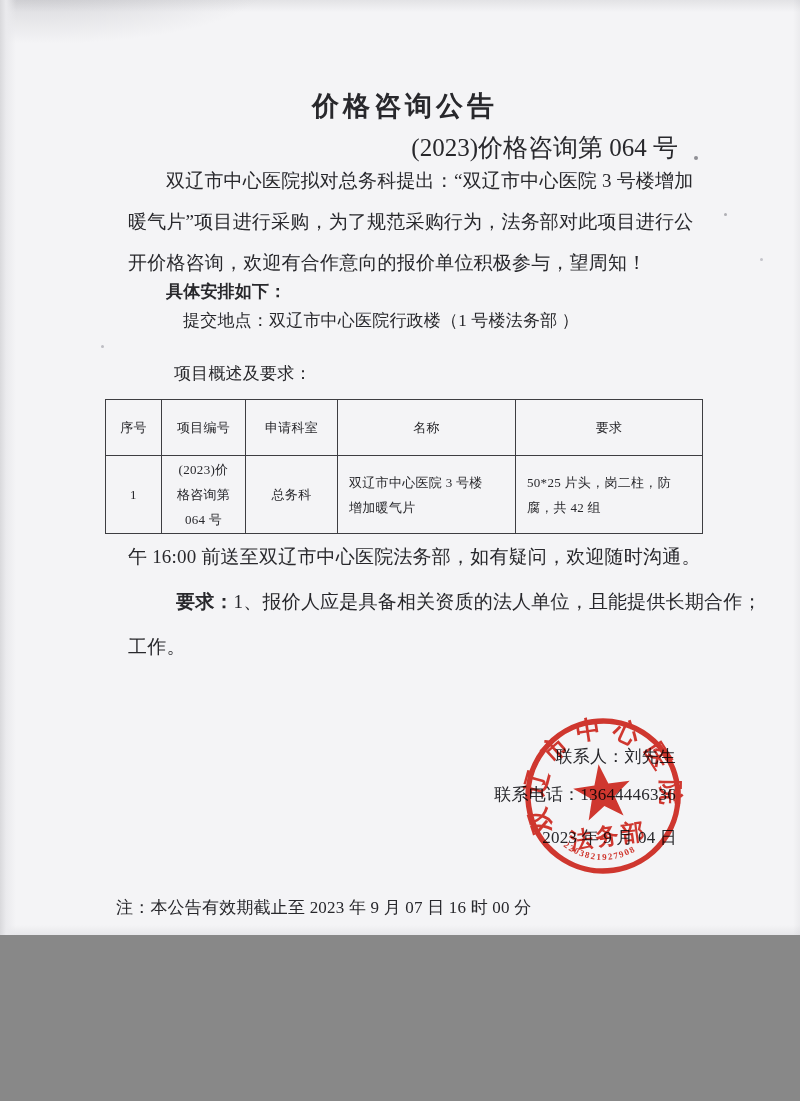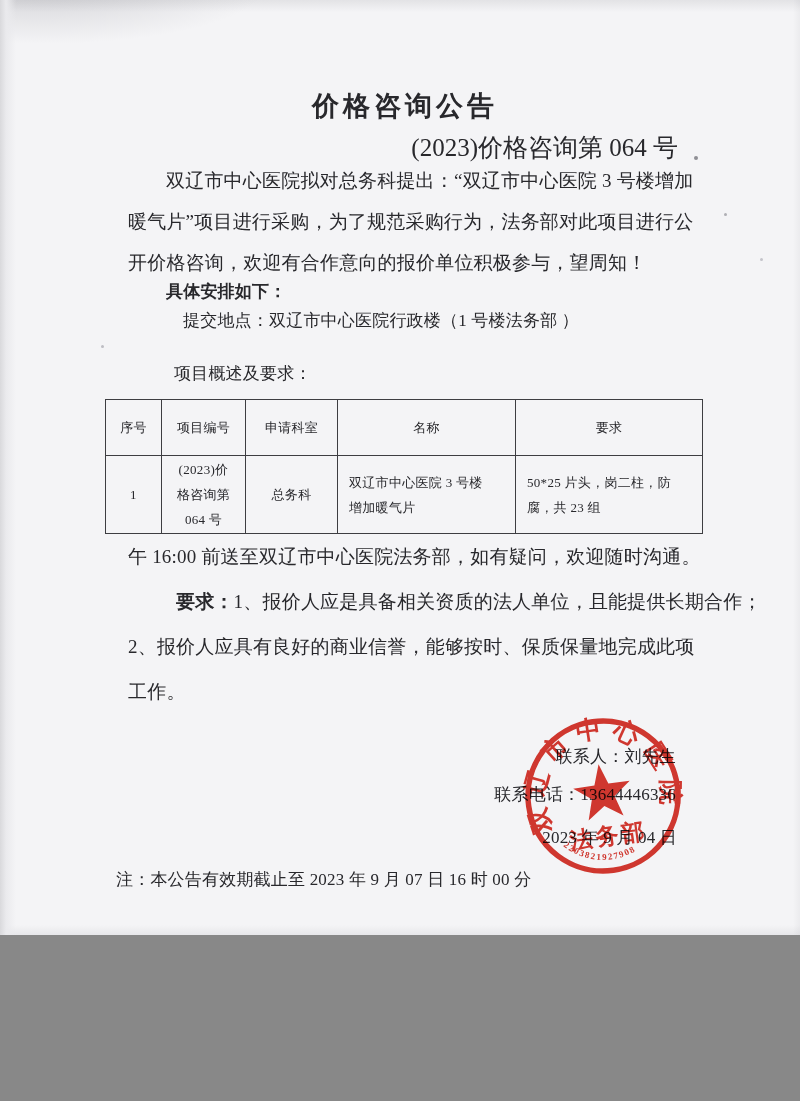--- a/index.html
+++ b/index.html
@@ -47,21 +47,21 @@
   .cell-left { text-align:left !important; padding-left:11px !important; padding-right:4px !important; }
   .cell-lines div { line-height:25px; white-space:nowrap; }
   
   .closing { top:534px; left:128px; width:560px; }
   .closing .row-line { height:45px; line-height:45px; }
   
   .l-contact { top:744px; right:124px; }
   .l-phone   { top:782px; right:124px; }
   .l-date    { top:825px; right:123px; }
   
-  .l-footnote { top:867px; left:116px; }
+  .l-footnote { top:895px; left:116px; }
   
   .seal { position:absolute; left:503px; top:696px; width:200px; height:200px;
           transform:rotate(-8deg); mix-blend-mode:multiply; opacity:.92; }
   .seal text { font-family:"Liberation Serif","DejaVu Serif",serif; }
   
   .speck { position:absolute; border-radius:50%; background:rgba(60,60,70,.55); }
   .sp1 { left:694px; top:156px; width:4px; height:4px; }
   .sp2 { left:724px; top:213px; width:3px; height:3px; background:rgba(90,90,100,.45); }
   .sp3 { left:101px; top:345px; width:3px; height:3px; background:rgba(90,90,100,.35); }
   .sp4 { left:760px; top:258px; width:3px; height:3px; background:rgba(110,110,120,.35); }
@@ -109,30 +109,29 @@
           <div>格咨询第</div>
           <div>064 号</div>
         </td>
         <td>总务科</td>
         <td class="cell-left cell-lines">
           <div>双辽市中心医院 3 号楼</div>
           <div>增加暖气片</div>
         </td>
         <td class="cell-left cell-lines">
           <div>50*25 片头，岗二柱，防</div>
-          <div>腐，共 23 组</div>
+          <div>腐，共 42 组</div>
         </td>
       </tr>
     </tbody>
   </table>
 
   <div class="blk closing">
     <div class="row-line jst">午 16:00 前送至双辽市中心医院法务部，如有疑问，欢迎随时沟通。</div>
     <div class="row-line jst"><span class="bold">要求：</span><span>1、报价人应是具备相关资质的法人单位，且能提供长期合作；</span></div>
-    <div class="row-line jst">2、报价人应具有良好的商业信誉，能够按时、保质保量地完成此项</div>
     <div class="row-line">工作。</div>
   </div>
 
   <div class="line l-contact">联系人：刘先生</div>
   <div class="line l-phone">联系电话：13644446336</div>
   <div class="line l-date">2023 年 9 月 04 日</div>
 
   <div class="line l-footnote">注：本公告有效期截止至 2023 年 9 月 07 日 16 时 00 分</div>
 
   <svg class="seal" viewBox="0 0 200 200">

